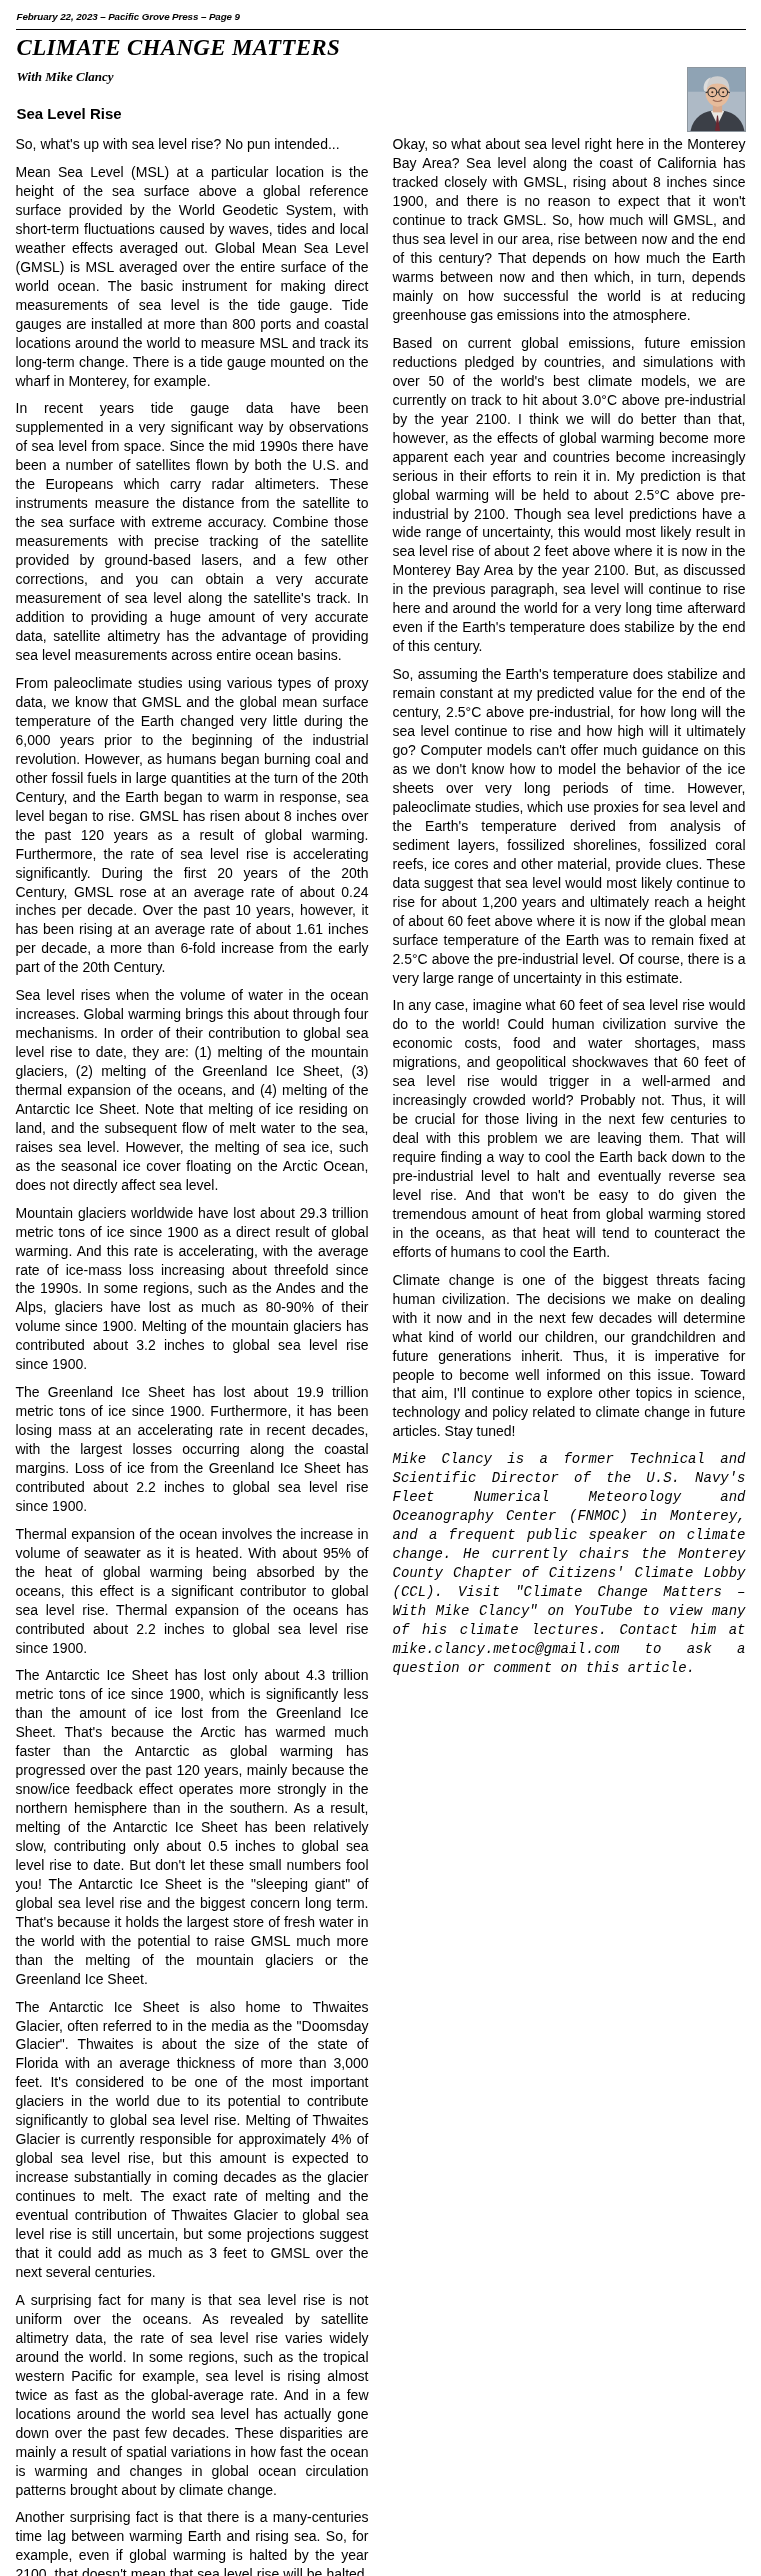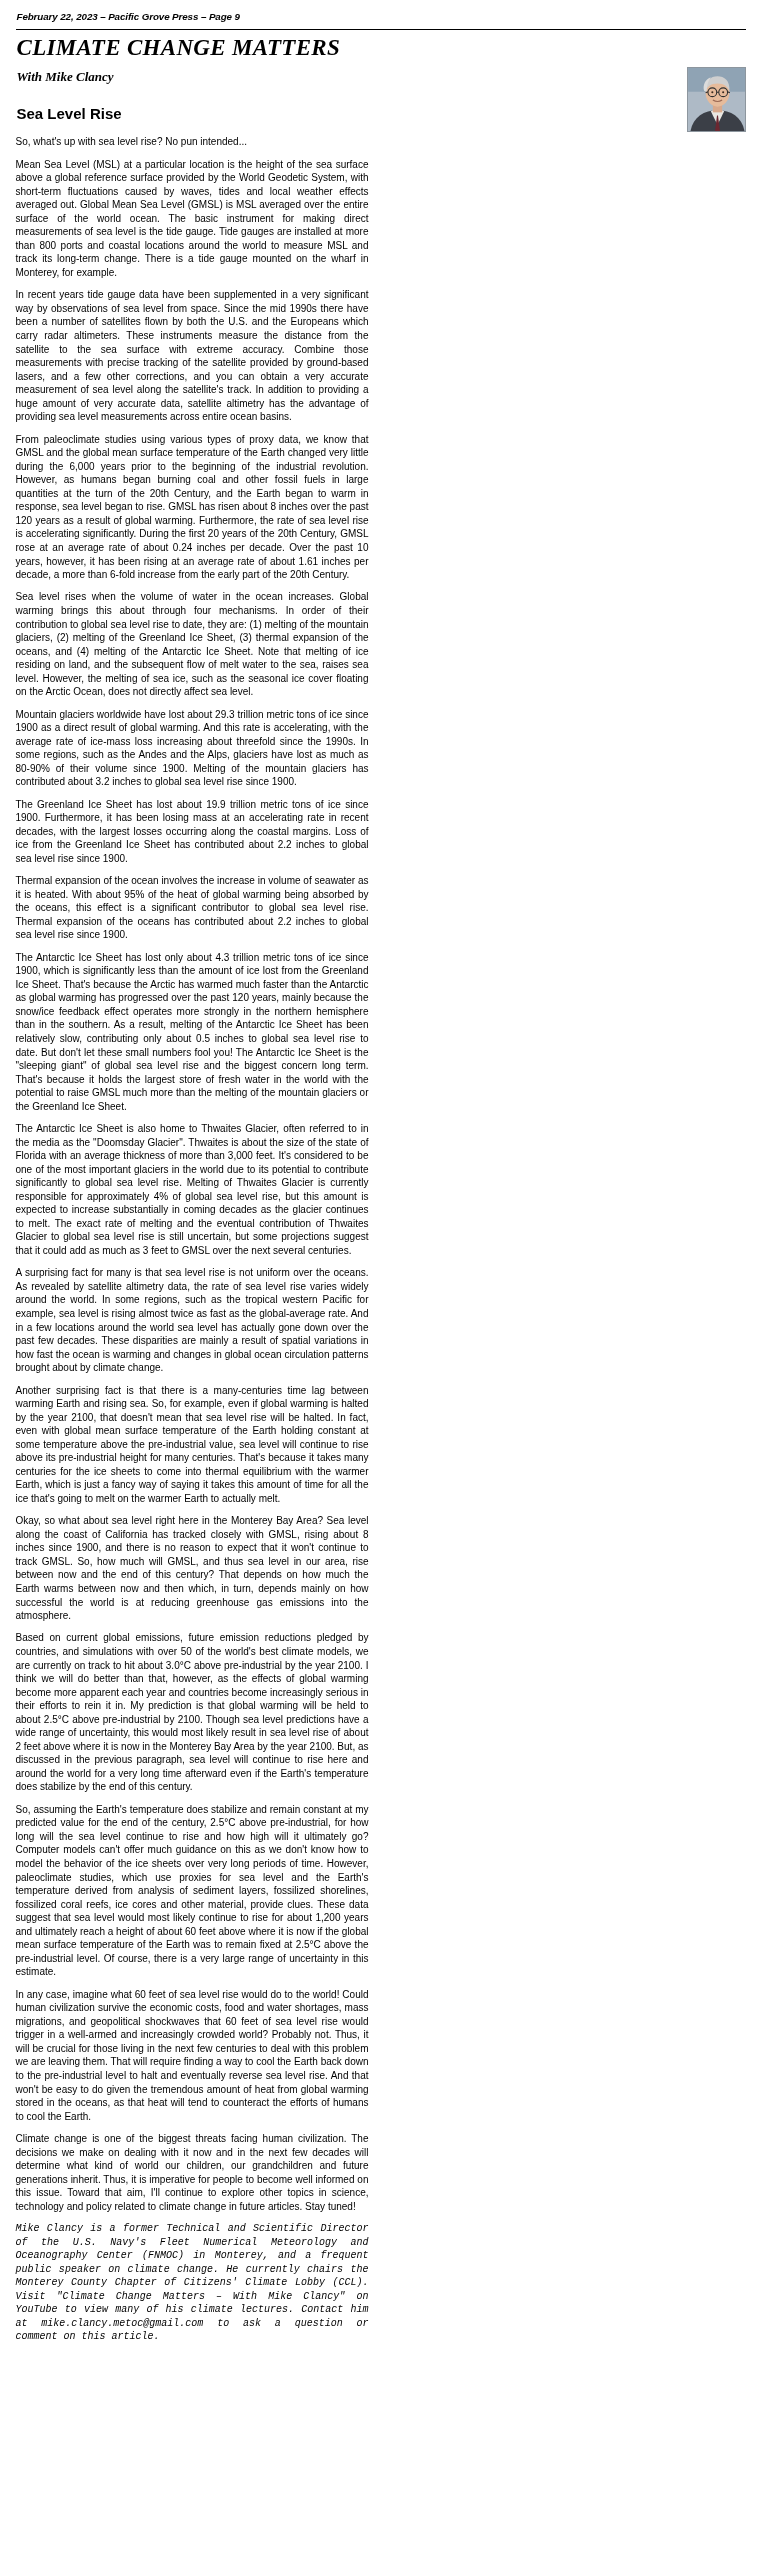--- a/index.html
+++ b/index.html
@@ -64,21 +64,21 @@
     border: 0.5px solid #8d969e;
   }
   .portrait svg { display: block; }
   .columns {
     column-count: 2;
     column-gap: 24px;
     column-fill: auto;
     height: 2643px;
   }
   p.body {
-    font-size: 10px;
+    font-size: 14px;
     line-height: 1.355;
     text-align: justify;
     margin: 0 0 8.8px 0;
     -webkit-hyphens: auto;
     hyphens: auto;
   }
   p.body.italic {
     font-style: italic;
     font-family: Liberation Mono, monospace;
   }

